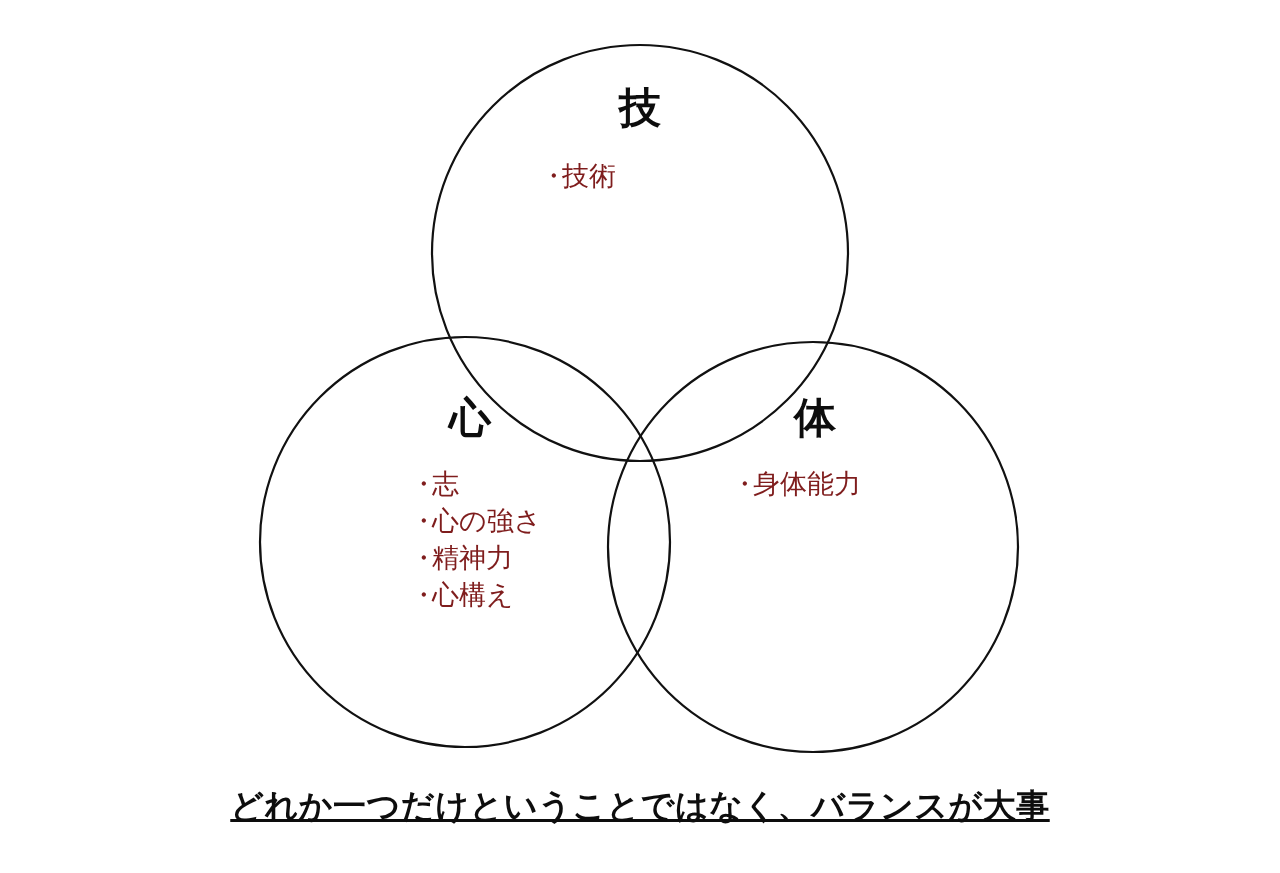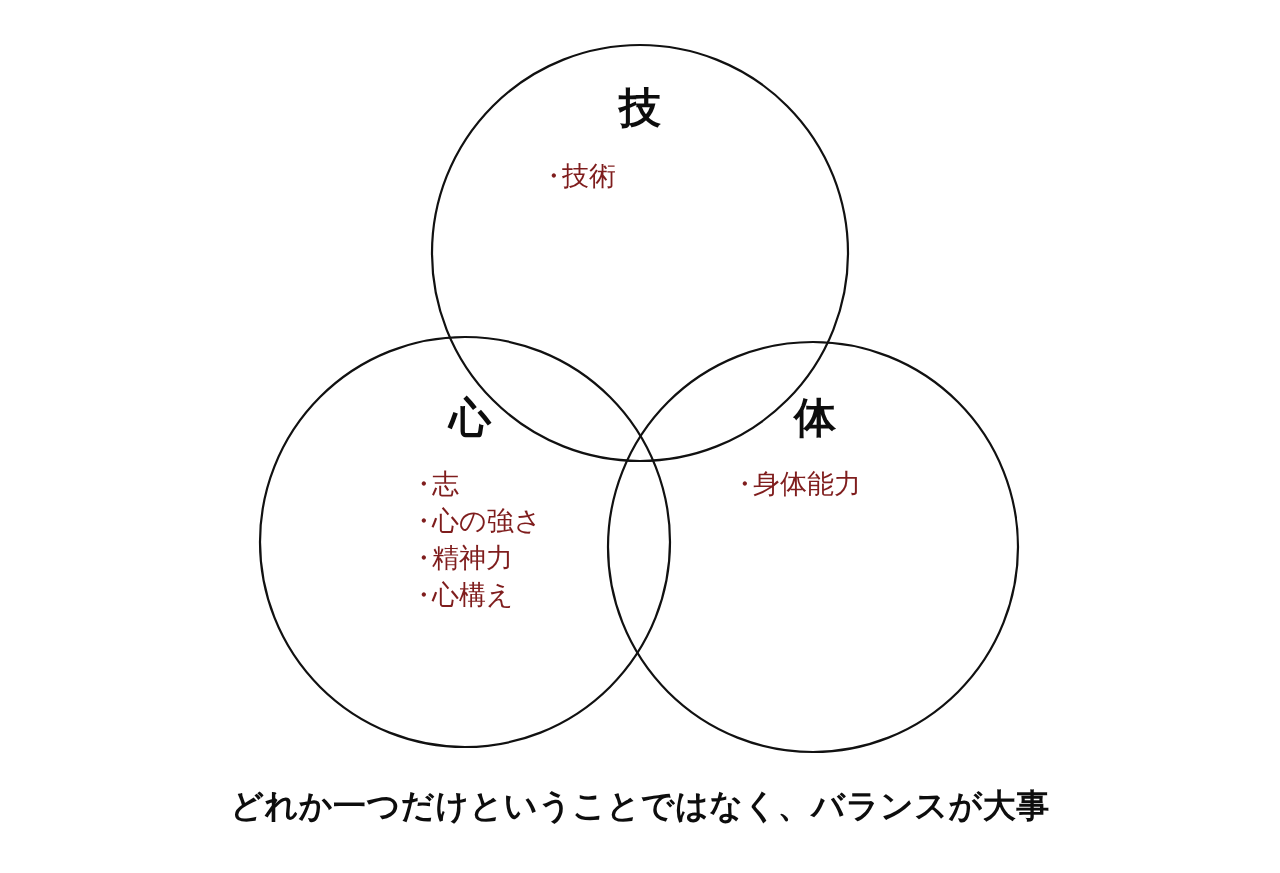--- a/index.html
+++ b/index.html
@@ -116,20 +116,21 @@
     position: absolute;
     left: 0;
     top: 784px;
     width: 1280px;
     text-align: center;
     font-size: 33px;
     font-weight: bold;
     letter-spacing: 0.5px;
     color: #0d0d0d;
     white-space: nowrap;
+    text-decoration: underline;
   }
 </style>
 </head>
 <body>
 
 <div id="canvas">
 
   <svg id="venn-svg" viewBox="0 0 1280 873" xmlns="http://www.w3.org/2000/svg">
     <circle class="circle-outline" id="circle-waza" cx="640" cy="253" r="208" stroke="#111111"></circle>
     <circle class="circle-outline" id="circle-shin" cx="465" cy="542" r="205" stroke="#111111"></circle>

